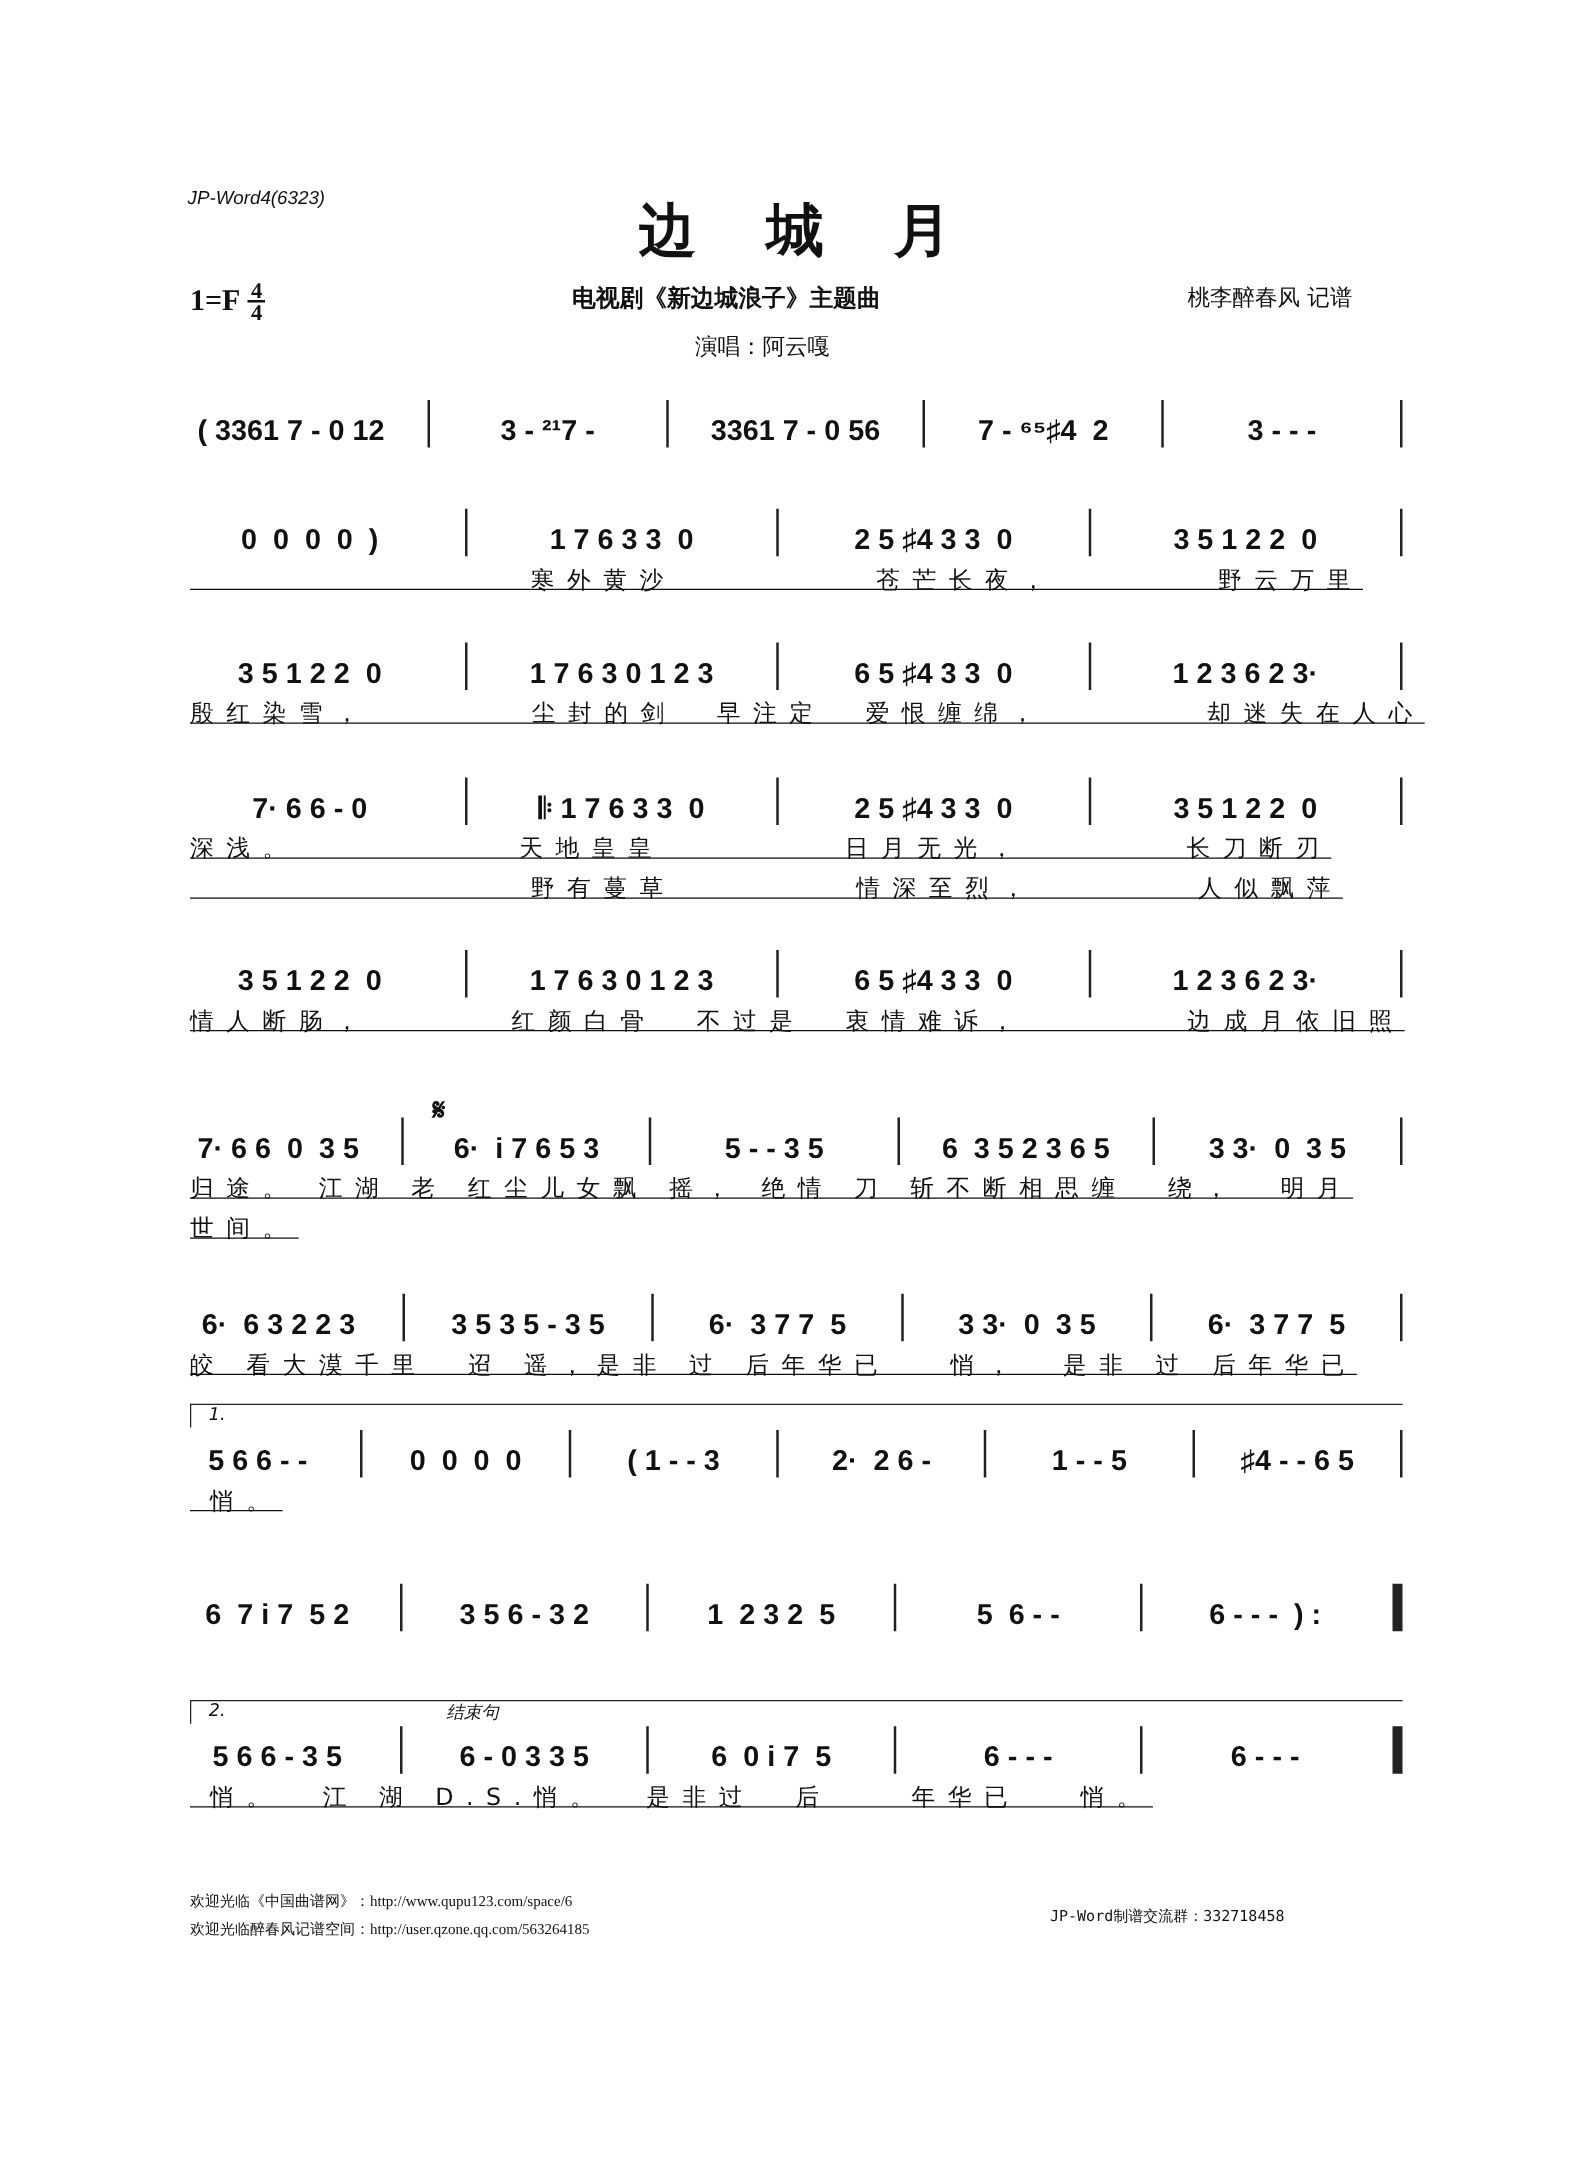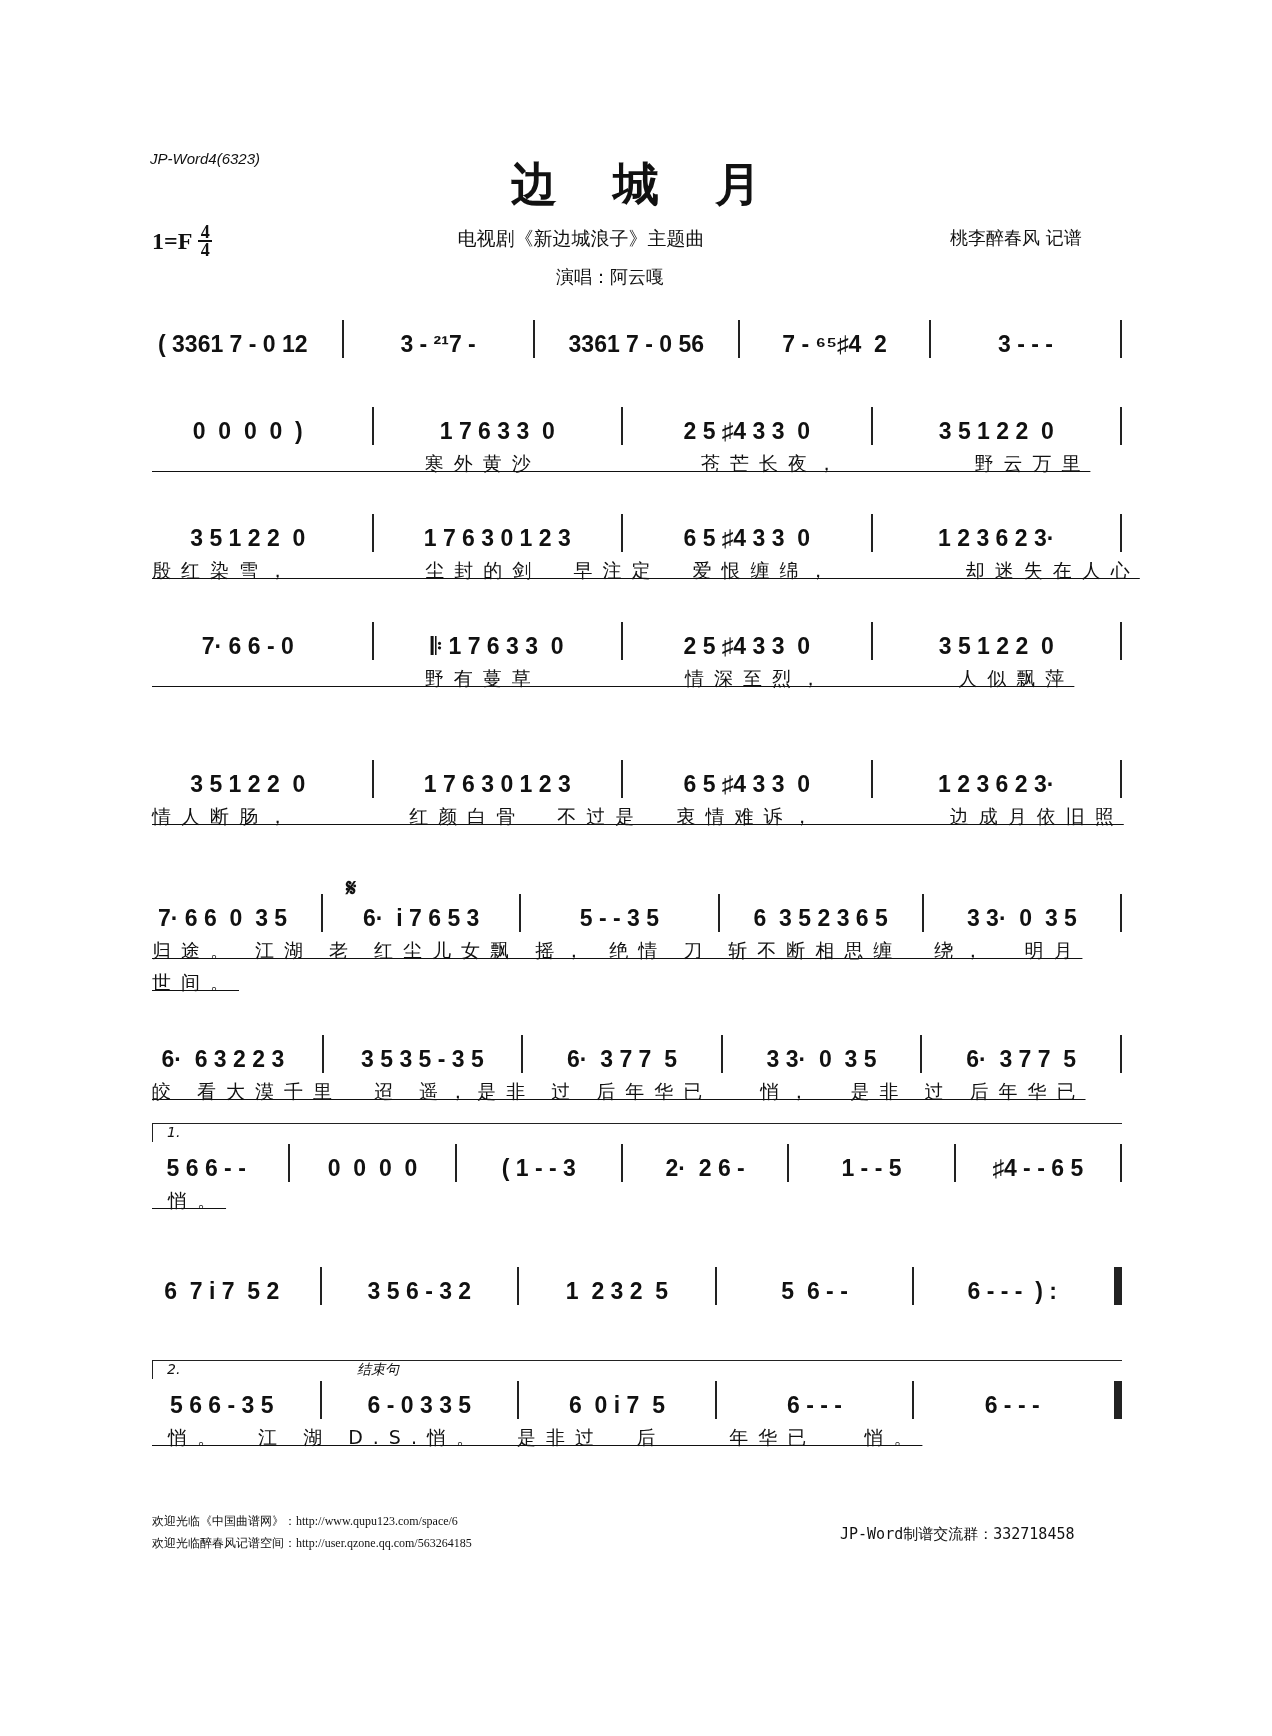--- a/index.html
+++ b/index.html
@@ -4,33 +4,33 @@
 <style>
   html, body { margin: 0; padding: 0; background: #ffffff; }
   body { width: 1272px; height: 1736px; position: relative; overflow: hidden;
          font-family: "DejaVu Sans", sans-serif; color: #111; }
   .abs { position: absolute; }
   .badge { left: 150px; top: 150px; font-family: "Liberation Sans", sans-serif; font-style: italic; font-size: 15px; }
   .title { left: 0; width: 1272px; top: 154px; text-align: center; font-family: "DejaVu Serif", serif; font-weight: bold; font-size: 46px; letter-spacing: 56px; padding-left: 56px; box-sizing: border-box; }
   .key { left: 152px; top: 224px; font-family: "Liberation Serif", serif; font-weight: bold; font-size: 24px; display: flex; align-items: center; gap: 6px; }
   .frac { display: inline-flex; flex-direction: column; align-items: center; line-height: 16px; font-size: 18px; }
   .frac .bar { width: 14px; height: 2px; background: #111; }
-  .subtitle { left: 0; width: 1272px; top: 226px; text-align: center; font-size: 19px; padding-right: 110px; box-sizing: border-box; }
+  .subtitle { left: 0; width: 1272px; top: 226px; text-align: center; font-size: 19px; padding-right: 110px; box-sizing: border-box; font-weight: bold; }
   .notater { left: 950px; top: 226px; font-size: 18px; }
   .singer { left: 0; width: 1272px; top: 265px; text-align: center; font-size: 18px; padding-right: 52px; box-sizing: border-box; }
 
   .system { left: 152px; width: 970px; }
   .notes { position: relative; height: 40px; font-family: "Liberation Sans", sans-serif; font-weight: bold; font-size: 23px; white-space: pre; display: flex; align-items: flex-end; gap: 28px; }
   .measure { display: flex; align-items: flex-end; justify-content: space-around; flex: 1; padding: 0 6px; }
   .bar-line { width: 2px; height: 38px; background: #222; flex: none; }
   .end-bar { width: 8px; height: 38px; border-left: 2px solid #222; border-right: 6px solid #222; flex: none; box-sizing: border-box; margin-left:4px; }
   .lyric { font-size: 19px; letter-spacing: 10px; white-space: pre; margin-top: 6px; height: 26px; text-decoration: underline; }
   .volta { border-top: 1.5px solid #222; border-left: 1.5px solid #222; height: 18px; font-style: italic; font-size: 14px; padding-left: 14px; }
   .footer-l { left: 152px; top: 1510px; font-size: 12px; line-height: 22px; font-family: Liberation Serif, serif; }
-  .footer-r { left: 840px; top: 1525px; font-size: 15px; font-family: "DejaVu Sans Mono", monospace; }
+  .footer-r { left: 840px; top: 1525px; font-size: 12px; font-family: "DejaVu Sans Mono", monospace; }
   .segno { left: 346px; top: 873px; font-family: "DejaVu Serif", serif; font-size: 24px; font-weight: bold; }
 </style>
 </head>
 <body>
 
 <div class="abs badge">JP-Word4(6323)</div>
 <div class="abs title">边城月</div>
 <div class="abs key">
   <span>1=F</span>
   <span class="frac">
@@ -51,20 +51,21 @@
     <div class="abs system" style="top: 405px;">
       <div class="notes"><span class="measure">0  0  0  0  )</span><span class="bar-line"></span><span class="measure">1 7 6 3 3  0</span><span class="bar-line"></span><span class="measure">2 5 ♯4 3 3  0</span><span class="bar-line"></span><span class="measure">3 5 1 2 2  0</span><span class="bar-line"></span></div>
       <div class="lyric">                 寒外黄沙          苍芒长夜，        野云万里</div>
     </div>
     <div class="abs system" style="top: 512px;">
       <div class="notes"><span class="measure">3 5 1 2 2  0</span><span class="bar-line"></span><span class="measure">1 7 6 3 0 1 2 3</span><span class="bar-line"></span><span class="measure">6 5 ♯4 3 3  0</span><span class="bar-line"></span><span class="measure">1 2 3 6 2 3·</span><span class="bar-line"></span></div>
       <div class="lyric">殷红染雪，        尘封的剑  早注定  爱恨缠绵，        却迷失在人心</div>
     </div>
     <div class="abs system" style="top: 620px;">
       <div class="notes"><span class="measure">7· 6 6 - 0</span><span class="bar-line"></span><span class="measure">𝄆 1 7 6 3 3  0</span><span class="bar-line"></span><span class="measure">2 5 ♯4 3 3  0</span><span class="bar-line"></span><span class="measure">3 5 1 2 2  0</span><span class="bar-line"></span></div>
+      <div class="lyric">深浅。           天地皇皇         日月无光，        长刀断刃</div>
       <div class="lyric">                 野有蔓草         情深至烈，        人似飘萍</div>
     </div>
     <div class="abs system" style="top: 758px;">
       <div class="notes"><span class="measure">3 5 1 2 2  0</span><span class="bar-line"></span><span class="measure">1 7 6 3 0 1 2 3</span><span class="bar-line"></span><span class="measure">6 5 ♯4 3 3  0</span><span class="bar-line"></span><span class="measure">1 2 3 6 2 3·</span><span class="bar-line"></span></div>
       <div class="lyric">情人断肠，       红颜白骨  不过是  衷情难诉，        边成月依旧照</div>
     </div>
     <div class="abs system" style="top: 892px;">
       <div class="notes"><span class="measure">7· 6 6  0  3 5</span><span class="bar-line"></span><span class="measure">6·  i 7 6 5 3</span><span class="bar-line"></span><span class="measure">5 - - 3 5</span><span class="bar-line"></span><span class="measure">6  3 5 2 3 6 5</span><span class="bar-line"></span><span class="measure">3 3·  0  3 5</span><span class="bar-line"></span></div>
       <div class="lyric">归途。 江湖 老 红尘儿女飘 摇， 绝情 刀 斩不断相思缠  绕，  明月</div>
       <div class="lyric">世间。</div>

